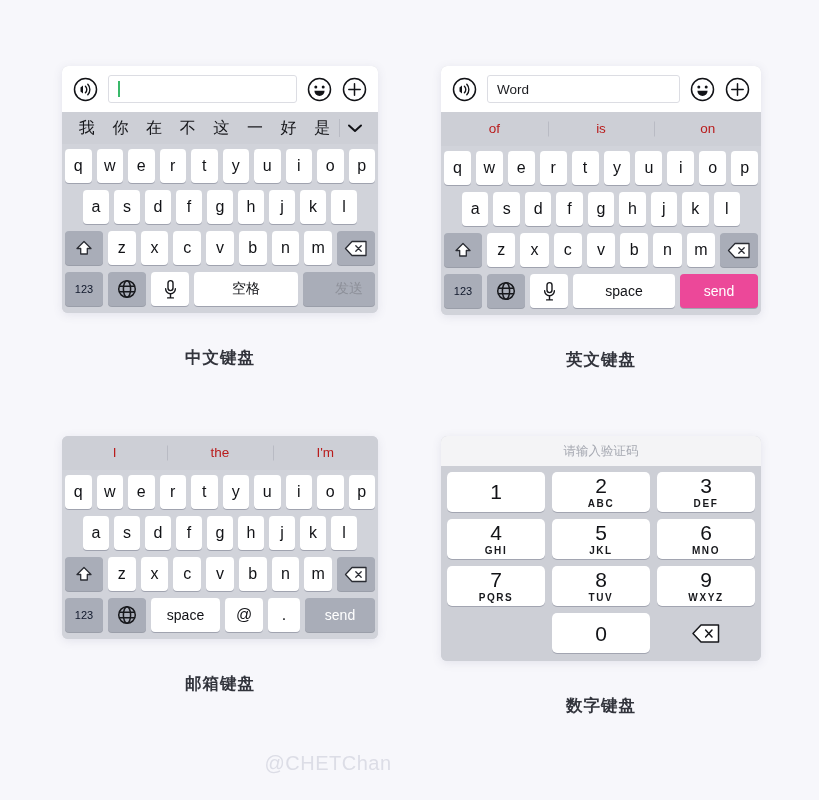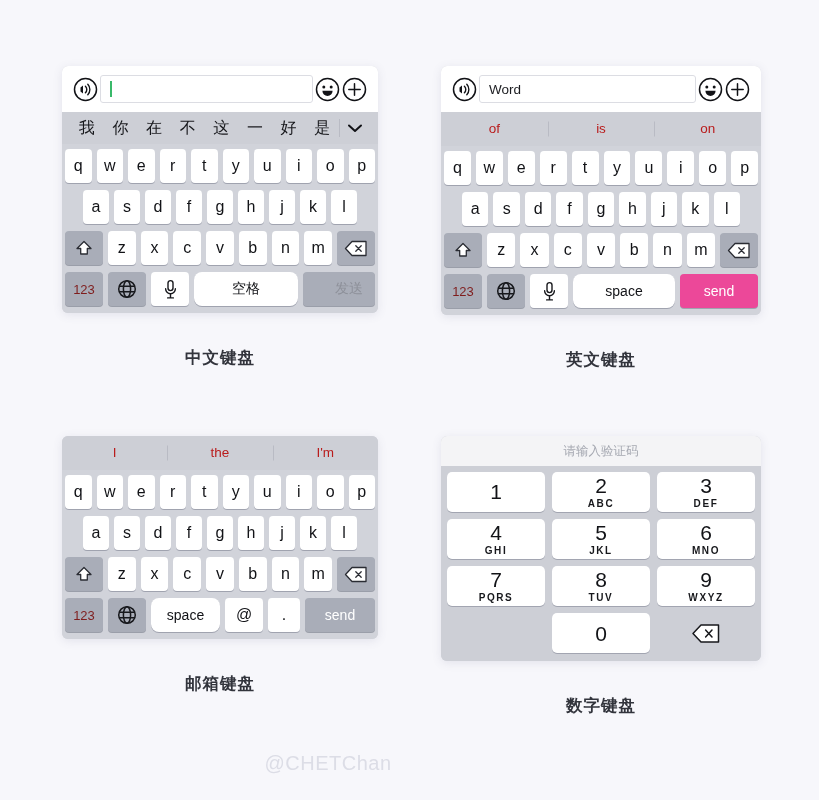--- a/index.html
+++ b/index.html
@@ -48,21 +48,21 @@
     letter-spacing: 1px;
     margin-top: 34px;
   }
 
   
   .inputbar {
     background: #ffffff;
     display: flex;
     align-items: center;
     padding: 9px 11px;
-    gap: 2px;
+    gap: 10px;
     box-sizing: border-box;
   }
   .ib-icon {
     width: 25px;
     height: 25px;
     flex: 0 0 auto;
     display: block;
   }
   .ib-field {
     flex: 1 1 auto;
@@ -175,21 +175,20 @@
     background: #ec4899;
     color: #ffffff;
   }
   .key-fn {
     width: 38px;
     flex: 0 0 38px;
   }
   .key-space {
     flex: 1 1 auto;
     font-size: 14px;
-    border-radius: 8px;
   }
   .key-send {
     flex: 0 0 72px;
     font-size: 14px;
     color: #8d9099;
     padding-left: 20px;
   }
   .key-send-blue {
     flex: 0 0 78px;
     font-size: 14px;
@@ -202,22 +201,22 @@
   }
   .key-at {
     flex: 0 0 38px;
     font-size: 16px;
   }
   .key-dot {
     flex: 0 0 32px;
     font-size: 16px;
   }
   .key-123 {
-    font-size: 13px;
-    color: #7f1d1d;
+    font-size: 11px;
+    color: #0f172a;
   }
   .row-indent-l { padding-left: 18px; }
   .row-indent-r { padding-right: 18px; }
 
   .shift-row .key-letter { flex: 1 1 0; }
 
   
   .num-head {
     background: #f4f4f6;
     height: 30px;

